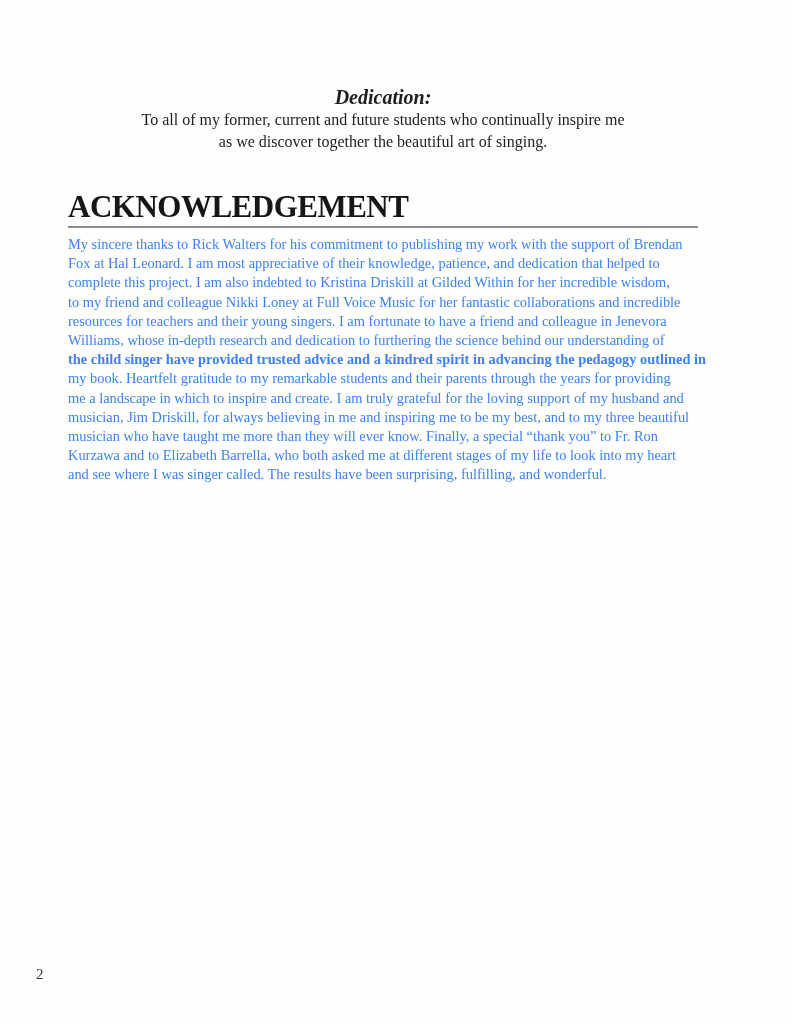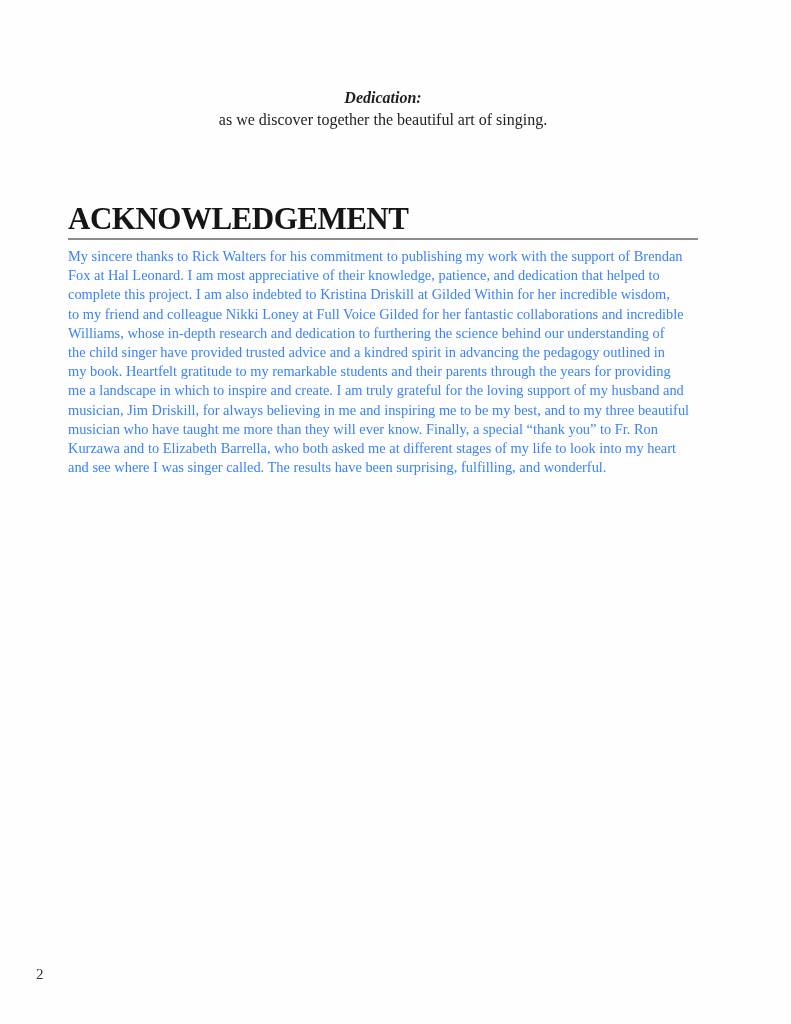--- a/index.html
+++ b/index.html
@@ -17,35 +17,34 @@
     overflow: hidden;
   }
   .dedication {
     position: absolute;
     top: 86px;
     left: 68px;
     width: 630px;
     text-align: center;
   }
   .dedication-title {
-    font-size: 16px;
+    font-size: 20px;
     font-weight: bold;
     font-style: italic;
     line-height: 23px;
   }
   .dedication-line {
     font-size: 16px;
     line-height: 22px;
   }
   .ack-section {
     position: absolute;
     top: 190px;
     left: 68px;
     width: 630px;
-    margin-top: 12px;
   }
   .ack-heading {
     font-size: 31px;
     font-weight: bold;
     letter-spacing: -0.5px;
     line-height: 34px;
     margin: 0;
     color: #161616;
   }
   .ack-rule {
@@ -81,34 +80,36 @@
   }
 </style>
 </head>
 <body>
 
 <div class="page">
 
   <div class="dedication">
     <div class="dedication-title">Dedication:</div>
     <div>
+        <div class="dedication-line">To all of my former, current and future students who continually inspire me</div>
         <div class="dedication-line last">as we discover together the beautiful art of singing.</div>
       </div>
   </div>
 
   <div class="ack-section">
     <h1 class="ack-heading">ACKNOWLEDGEMENT</h1>
     <div class="ack-rule"></div>
     <div class="ack-body">
         <div class="jline" style="word-spacing: 0px;">My sincere thanks to Rick Walters for his commitment to publishing my work with the support of Brendan</div>
         <div class="jline" style="word-spacing: 0px;">Fox at Hal Leonard. I am most appreciative of their knowledge, patience, and dedication that helped to</div>
         <div class="jline" style="word-spacing: 0px;">complete this project. I am also indebted to Kristina Driskill at Gilded Within for her incredible wisdom,</div>
-        <div class="jline" style="word-spacing: 0px;">to my friend and colleague Nikki Loney at Full Voice Gilded for her fantastic collaborations and incredible</div>
+        <div class="jline" style="word-spacing: 0px;">to my friend and colleague Nikki Loney at Full Voice Music for her fantastic collaborations and incredible</div>
+        <div class="jline" style="word-spacing: 0px;">resources for teachers and their young singers. I am fortunate to have a friend and colleague in Jenevora</div>
         <div class="jline" style="word-spacing: 0px;">Williams, whose in-depth research and dedication to furthering the science behind our understanding of</div>
-        <div class="jline" style="word-spacing: 0px;">the child singer have provided trusted advice and a kindred spirit in advancing the pedagogy outlined in</div>
+        <div class="jline" style="word-spacing: 0px; font-weight: bold;">the child singer have provided trusted advice and a kindred spirit in advancing the pedagogy outlined in</div>
         <div class="jline" style="word-spacing: 0px;">my book. Heartfelt gratitude to my remarkable students and their parents through the years for providing</div>
         <div class="jline" style="word-spacing: 0px;">me a landscape in which to inspire and create. I am truly grateful for the loving support of my husband and</div>
         <div class="jline" style="word-spacing: 0px;">musician, Jim Driskill, for always believing in me and inspiring me to be my best, and to my three beautiful</div>
         <div class="jline" style="word-spacing: 0px;">musician who have taught me more than they will ever know. Finally, a special “thank you” to Fr. Ron</div>
         <div class="jline" style="word-spacing: 0px;">Kurzawa and to Elizabeth Barrella, who both asked me at different stages of my life to look into my heart</div>
         <div class="jline last">and see where I was singer called. The results have been surprising, fulfilling, and wonderful.</div>
       </div>
   </div>
 
   <div class="page-number">2</div>

